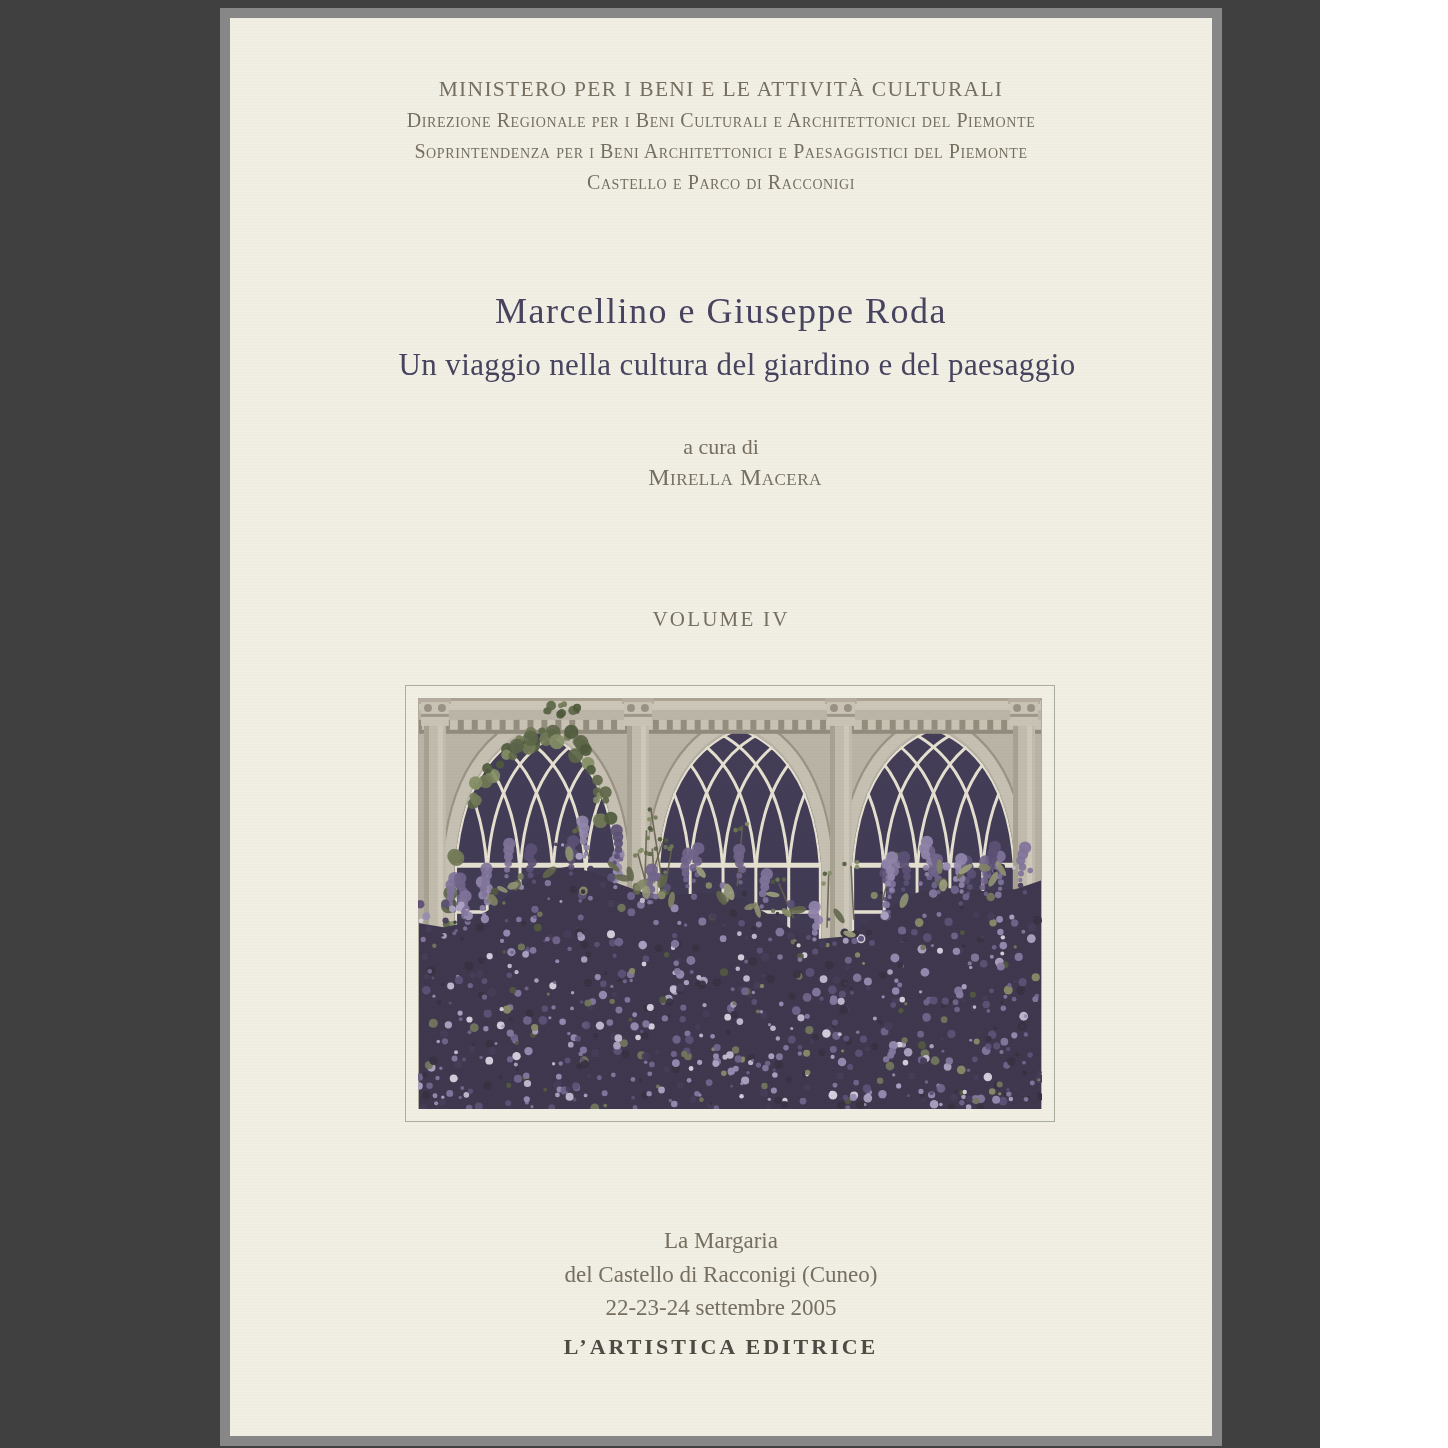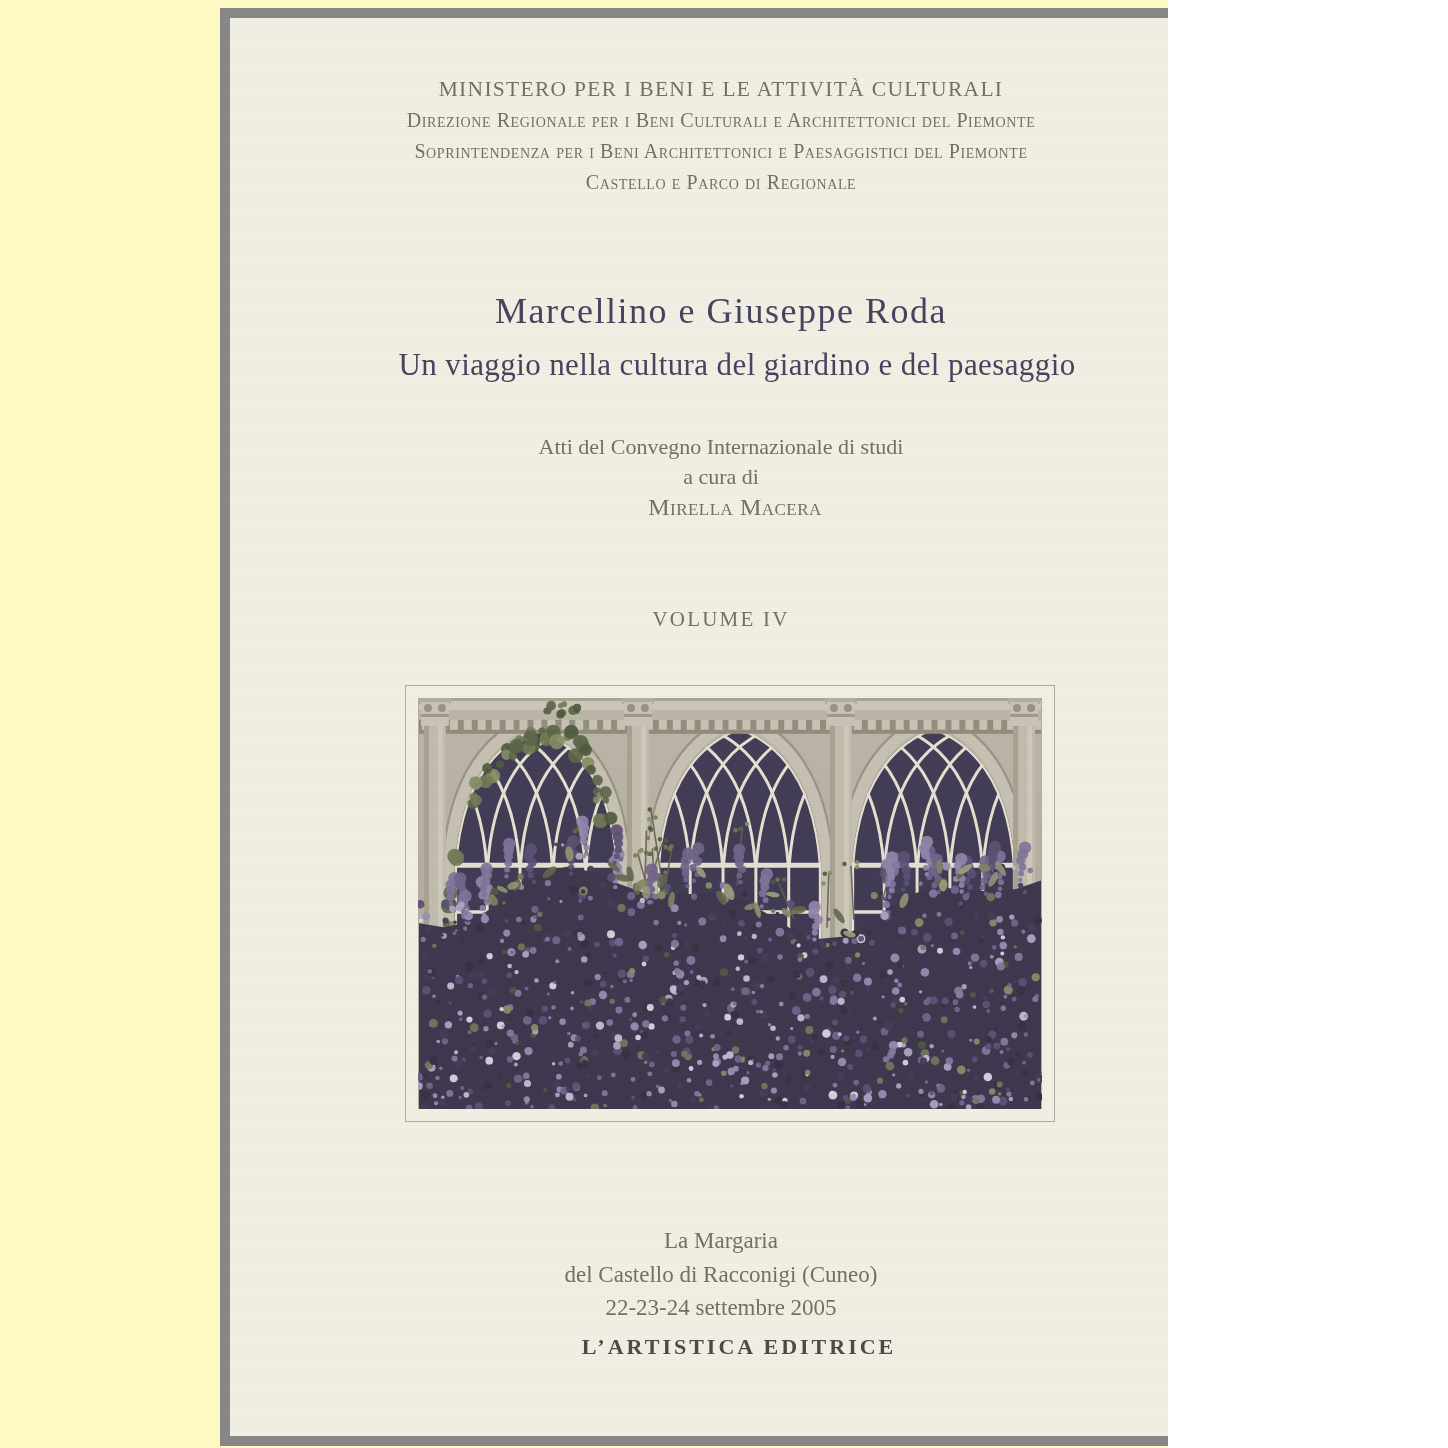--- a/index.html
+++ b/index.html
@@ -1,17 +1,17 @@
 <!DOCTYPE html>
 <html style="--paper: #f1efe4; --frame-border: #878787; --title-ink: #47435f; --body-ink: #766f60; --publisher-ink: #4e4a43;"><head>
 <meta charset="utf-8">
 <style>
   html,body{margin:0;padding:0;}
   body{font-family:"Liberation Serif","DejaVu Serif",serif;background:#ffffff;}
-  .stage{position:relative;width:1168px;height:1448px;background:#fef9c3;overflow:hidden;font-family:Liberation Serif, serif;}
+  .stage{position:relative;width:1320px;height:1448px;background:#404040;overflow:hidden;font-family:Liberation Serif, serif;}
   .book{position:absolute;left:220px;top:8px;width:1002px;height:1438px;
         box-sizing:border-box;border:10px solid var(--frame-border,#878787);
         background:var(--paper,#f1efe4);}
   .paper{position:relative;width:982px;height:1418px;}
   .paper::after{content:"";position:absolute;inset:0;pointer-events:none;
         background:repeating-linear-gradient(180deg,rgba(110,100,80,0.045) 0 1px,rgba(255,255,255,0) 1px 3px);
         opacity:.55;}
   .tblock{position:absolute;left:0;width:100%;text-align:center;}
   .inst{top:56px;line-height:31px;font-size:20px;letter-spacing:.6px;color:var(--body-ink,#766f60);}
   .inst .l1{font-size:21.5px;letter-spacing:1.3px;}
@@ -19,43 +19,42 @@
   .title-block{top:261px;}
   .main-title{font-size:36px;line-height:64px;letter-spacing:1.5px;color:var(--title-ink,#47435f);}
   .subtitle{font-size:31px;line-height:40px;letter-spacing:.4px;margin-top:2px;color:var(--title-ink,#47435f);padding-left:32px;}
   .conf{top:414px;font-size:22px;line-height:30px;color:var(--body-ink,#766f60);}
   .conf .editor{font-variant:small-caps;font-size:24px;letter-spacing:.5px;margin-left:28px;}
   .volume{top:589px;font-size:21px;letter-spacing:2.2px;color:var(--body-ink,#766f60);}
   .photo-frame{position:absolute;left:175px;top:667px;width:624px;height:411px;
         border:1px solid #a9aea1;padding:12px;}
   .photo-frame svg{display:block;width:624px;height:411px;background:#b3ac9e;}
   .venue{top:1178px;font-size:23px;line-height:33.5px;color:var(--body-ink,#766f60);margin-top:28px;}
-  .publisher{top:1316px;font-size:22px;font-weight:bold;letter-spacing:3px;color:var(--publisher-ink,#4e4a43);padding-left:18px;}
+  .publisher{top:1316px;font-size:22px;font-weight:bold;letter-spacing:3px;color:var(--publisher-ink,#4e4a43);}
 </style>
 </head>
 <body>
 
 <div class="stage">
   <div class="book">
     <div class="paper">
 
       <div class="tblock inst">
         <div class="l1">MINISTERO PER I BENI E LE ATTIVITÀ CULTURALI</div>
         <div class="sc">Direzione Regionale per i Beni Culturali e Architettonici del Piemonte</div>
         <div class="sc">Soprintendenza per i Beni Architettonici e Paesaggistici del Piemonte</div>
-        <div class="sc">Castello e Parco di Regionale</div>
+        <div class="sc">Castello e Parco di Racconigi</div>
       </div>
 
       <div class="tblock title-block">
         <div class="main-title">Marcellino e Giuseppe Roda</div>
         <div class="subtitle">Un viaggio nella cultura del giardino e del paesaggio</div>
       </div>
 
       <div class="tblock conf">
-        <div>Atti del Convegno Internazionale di studi</div>
         <div>a cura di</div>
         <div class="editor">Mirella Macera</div>
       </div>
 
       <div class="tblock volume">VOLUME IV</div>
 
       <div class="photo-frame">
         <svg viewBox="0 0 625 413" xmlns="http://www.w3.org/2000/svg">
           <defs>
             <linearGradient id="wallG" x1="0" y1="0" x2="0" y2="1">

